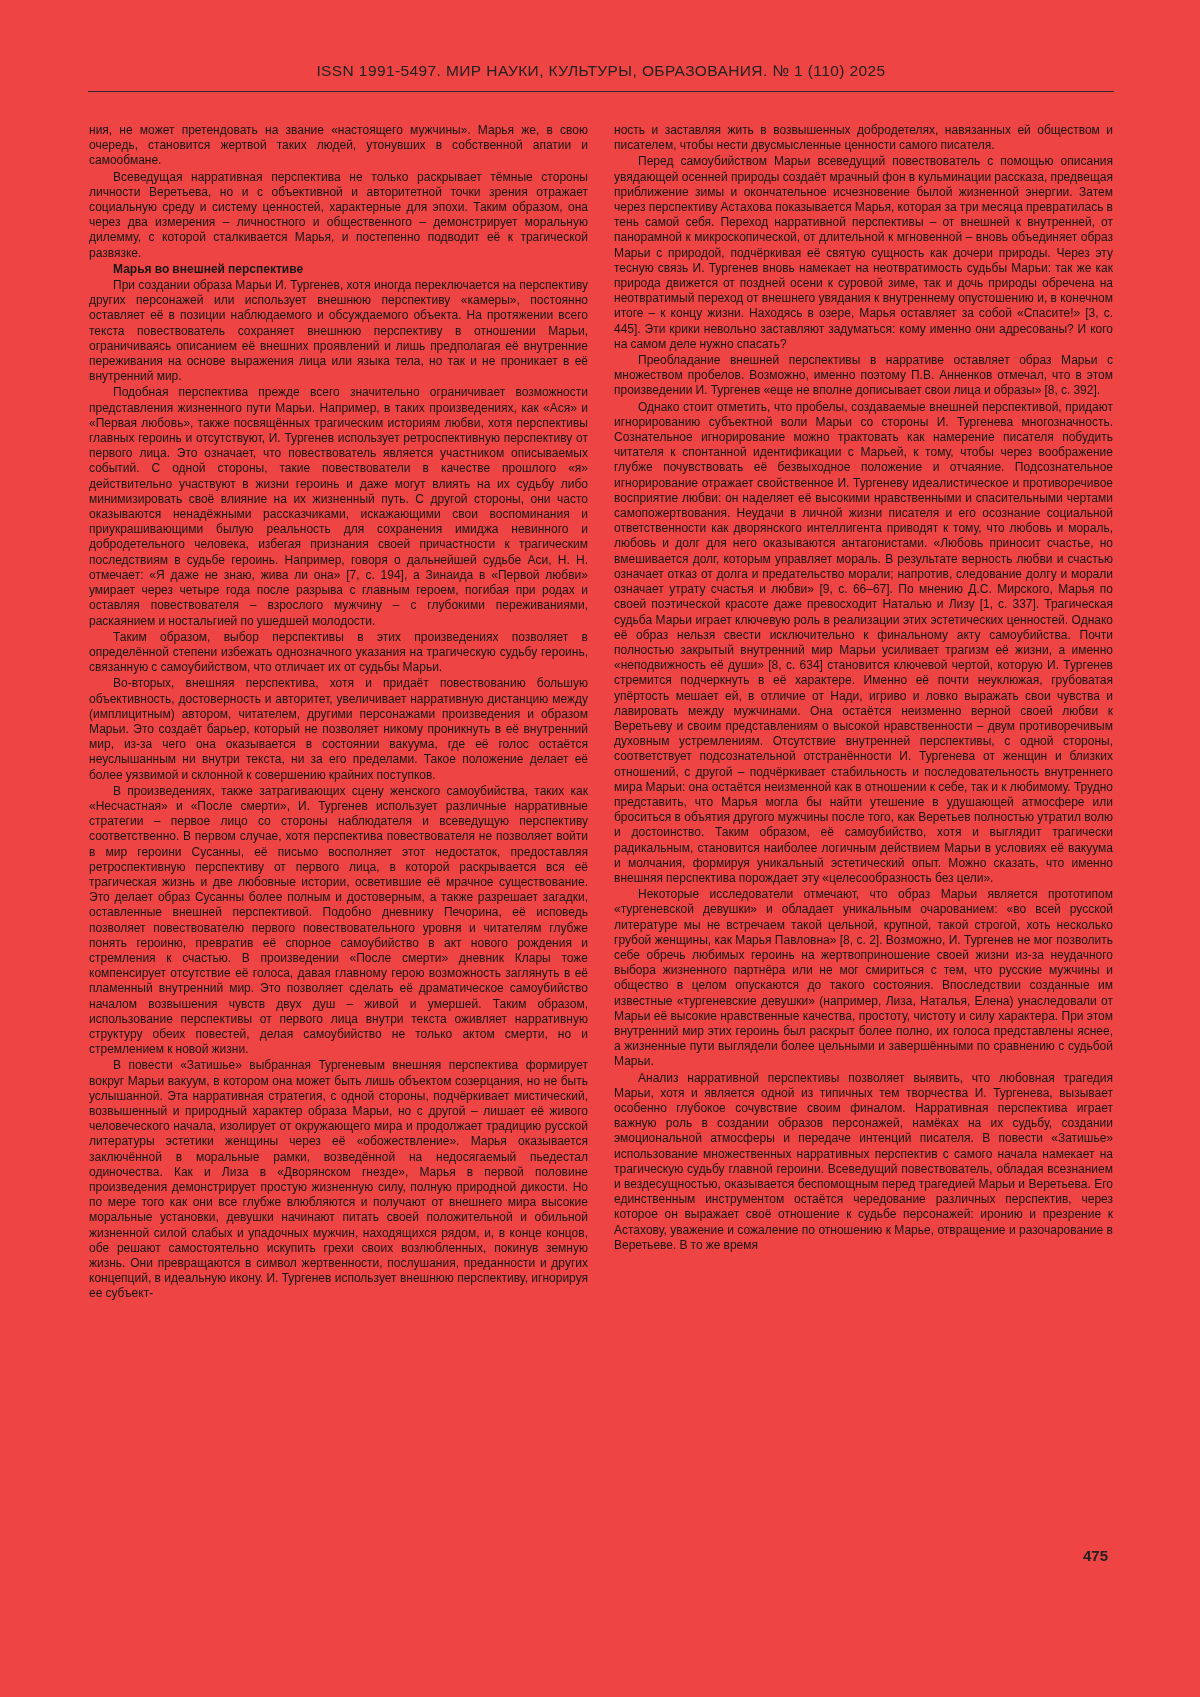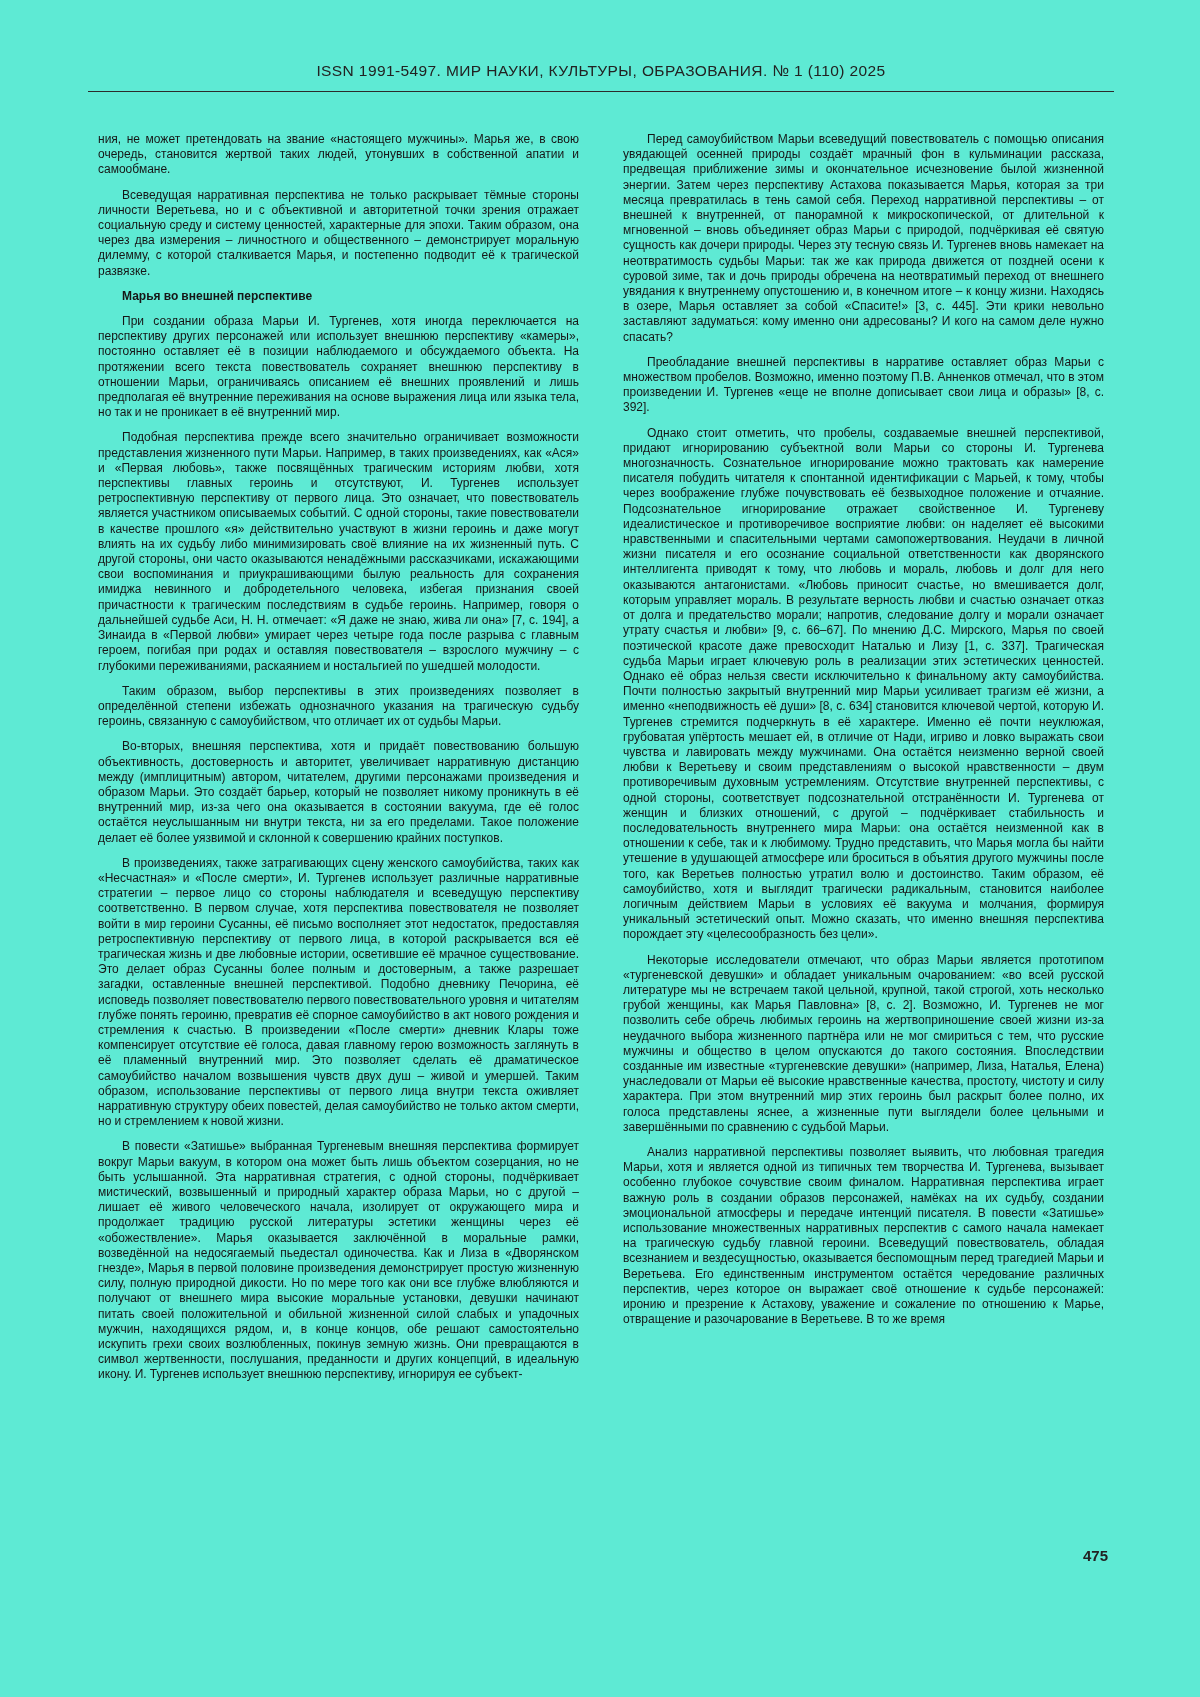--- a/index.html
+++ b/index.html
@@ -11,21 +11,21 @@
     width: 1200px;
     height: 1697px;
     position: relative;
     font-family: "Liberation Sans", sans-serif;
     color: #1b1b1b;
     overflow: hidden;
   }
   .page {
     position: absolute;
     inset: 0;
-    background: #5eead4;
+    background: #ef4444;
   }
   .running-head {
     position: absolute;
     top: 62px;
     left: 88px;
     right: 86px;
     text-align: center;
     font-size: 15.5px;
     letter-spacing: 0.4px;
     color: #222;
@@ -42,21 +42,21 @@
   }
   .col {
     flex: 1 1 0;
     text-align: justify;
     font-size: 12px;
     line-height: 15.2px;
     color: #161616;
     word-spacing: -0.2px;
   }
   .para {
-    margin: 10px;
+    margin: 1px;
     text-indent: 24px;
   }
   .para.noindent {
     text-indent: 0;
   }
   .para.bold {
     font-weight: bold;
   }
   .pagenum {
     position: absolute;
@@ -82,20 +82,21 @@
         <p class="para">Всеведущая нарративная перспектива не только раскрывает тёмные стороны личности Веретьева, но и с объективной и авторитетной точки зрения отражает социальную среду и систему ценностей, характерные для эпохи. Таким образом, она через два измерения – личностного и общественного – демонстрирует моральную дилемму, с которой сталкивается Марья, и постепенно подводит её к трагической развязке.</p>
         <p class="para bold">Марья во внешней перспективе</p>
         <p class="para">При создании образа Марьи И. Тургенев, хотя иногда переключается на перспективу других персонажей или использует внешнюю перспективу «камеры», постоянно оставляет её в позиции наблюдаемого и обсуждаемого объекта. На протяжении всего текста повествователь сохраняет внешнюю перспективу в отношении Марьи, ограничиваясь описанием её внешних проявлений и лишь предполагая её внутренние переживания на основе выражения лица или языка тела, но так и не проникает в её внутренний мир.</p>
         <p class="para">Подобная перспектива прежде всего значительно ограничивает возможности представления жизненного пути Марьи. Например, в таких произведениях, как «Ася» и «Первая любовь», также посвящённых трагическим историям любви, хотя перспективы главных героинь и отсутствуют, И. Тургенев использует ретроспективную перспективу от первого лица. Это означает, что повествователь является участником описываемых событий. С одной стороны, такие повествователи в качестве прошлого «я» действительно участвуют в жизни героинь и даже могут влиять на их судьбу либо минимизировать своё влияние на их жизненный путь. С другой стороны, они часто оказываются ненадёжными рассказчиками, искажающими свои воспоминания и приукрашивающими былую реальность для сохранения имиджа невинного и добродетельного человека, избегая признания своей причастности к трагическим последствиям в судьбе героинь. Например, говоря о дальнейшей судьбе Аси, Н. Н. отмечает: «Я даже не знаю, жива ли она» [7, с. 194], а Зинаида в «Первой любви» умирает через четыре года после разрыва с главным героем, погибая при родах и оставляя повествователя – взрослого мужчину – с глубокими переживаниями, раскаянием и ностальгией по ушедшей молодости.</p>
         <p class="para">Таким образом, выбор перспективы в этих произведениях позволяет в определённой степени избежать однозначного указания на трагическую судьбу героинь, связанную с самоубийством, что отличает их от судьбы Марьи.</p>
         <p class="para">Во-вторых, внешняя перспектива, хотя и придаёт повествованию большую объективность, достоверность и авторитет, увеличивает нарративную дистанцию между (имплицитным) автором, читателем, другими персонажами произведения и образом Марьи. Это создаёт барьер, который не позволяет никому проникнуть в её внутренний мир, из-за чего она оказывается в состоянии вакуума, где её голос остаётся неуслышанным ни внутри текста, ни за его пределами. Такое положение делает её более уязвимой и склонной к совершению крайних поступков.</p>
         <p class="para">В произведениях, также затрагивающих сцену женского самоубийства, таких как «Несчастная» и «После смерти», И. Тургенев использует различные нарративные стратегии – первое лицо со стороны наблюдателя и всеведущую перспективу соответственно. В первом случае, хотя перспектива повествователя не позволяет войти в мир героини Сусанны, её письмо восполняет этот недостаток, предоставляя ретроспективную перспективу от первого лица, в которой раскрывается вся её трагическая жизнь и две любовные истории, осветившие её мрачное существование. Это делает образ Сусанны более полным и достоверным, а также разрешает загадки, оставленные внешней перспективой. Подобно дневнику Печорина, её исповедь позволяет повествователю первого повествовательного уровня и читателям глубже понять героиню, превратив её спорное самоубийство в акт нового рождения и стремления к счастью. В произведении «После смерти» дневник Клары тоже компенсирует отсутствие её голоса, давая главному герою возможность заглянуть в её пламенный внутренний мир. Это позволяет сделать её драматическое самоубийство началом возвышения чувств двух душ – живой и умершей. Таким образом, использование перспективы от первого лица внутри текста оживляет нарративную структуру обеих повестей, делая самоубийство не только актом смерти, но и стремлением к новой жизни.</p>
         <p class="para">В повести «Затишье» выбранная Тургеневым внешняя перспектива формирует вокруг Марьи вакуум, в котором она может быть лишь объектом созерцания, но не быть услышанной. Эта нарративная стратегия, с одной стороны, подчёркивает мистический, возвышенный и природный характер образа Марьи, но с другой – лишает её живого человеческого начала, изолирует от окружающего мира и продолжает традицию русской литературы эстетики женщины через её «обожествление». Марья оказывается заключённой в моральные рамки, возведённой на недосягаемый пьедестал одиночества. Как и Лиза в «Дворянском гнезде», Марья в первой половине произведения демонстрирует простую жизненную силу, полную природной дикости. Но по мере того как они все глубже влюбляются и получают от внешнего мира высокие моральные установки, девушки начинают питать своей положительной и обильной жизненной силой слабых и упадочных мужчин, находящихся рядом, и, в конце концов, обе решают самостоятельно искупить грехи своих возлюбленных, покинув земную жизнь. Они превращаются в символ жертвенности, послушания, преданности и других концепций, в идеальную икону. И. Тургенев использует внешнюю перспективу, игнорируя ее субъект-</p>
       </div>
     <div class="col" id="col-right">
+        <p class="para noindent">ность и заставляя жить в возвышенных добродетелях, навязанных ей обществом и писателем, чтобы нести двусмысленные ценности самого писателя.</p>
         <p class="para">Перед самоубийством Марьи всеведущий повествователь с помощью описания увядающей осенней природы создаёт мрачный фон в кульминации рассказа, предвещая приближение зимы и окончательное исчезновение былой жизненной энергии. Затем через перспективу Астахова показывается Марья, которая за три месяца превратилась в тень самой себя. Переход нарративной перспективы – от внешней к внутренней, от панорамной к микроскопической, от длительной к мгновенной – вновь объединяет образ Марьи с природой, подчёркивая её святую сущность как дочери природы. Через эту тесную связь И. Тургенев вновь намекает на неотвратимость судьбы Марьи: так же как природа движется от поздней осени к суровой зиме, так и дочь природы обречена на неотвратимый переход от внешнего увядания к внутреннему опустошению и, в конечном итоге – к концу жизни. Находясь в озере, Марья оставляет за собой «Спасите!» [3, с. 445]. Эти крики невольно заставляют задуматься: кому именно они адресованы? И кого на самом деле нужно спасать?</p>
         <p class="para">Преобладание внешней перспективы в нарративе оставляет образ Марьи с множеством пробелов. Возможно, именно поэтому П.В. Анненков отмечал, что в этом произведении И. Тургенев «еще не вполне дописывает свои лица и образы» [8, с. 392].</p>
         <p class="para">Однако стоит отметить, что пробелы, создаваемые внешней перспективой, придают игнорированию субъектной воли Марьи со стороны И. Тургенева многозначность. Сознательное игнорирование можно трактовать как намерение писателя побудить читателя к спонтанной идентификации с Марьей, к тому, чтобы через воображение глубже почувствовать её безвыходное положение и отчаяние. Подсознательное игнорирование отражает свойственное И. Тургеневу идеалистическое и противоречивое восприятие любви: он наделяет её высокими нравственными и спасительными чертами самопожертвования. Неудачи в личной жизни писателя и его осознание социальной ответственности как дворянского интеллигента приводят к тому, что любовь и мораль, любовь и долг для него оказываются антагонистами. «Любовь приносит счастье, но вмешивается долг, которым управляет мораль. В результате верность любви и счастью означает отказ от долга и предательство морали; напротив, следование долгу и морали означает утрату счастья и любви» [9, с. 66–67]. По мнению Д.С. Мирского, Марья по своей поэтической красоте даже превосходит Наталью и Лизу [1, с. 337]. Трагическая судьба Марьи играет ключевую роль в реализации этих эстетических ценностей. Однако её образ нельзя свести исключительно к финальному акту самоубийства. Почти полностью закрытый внутренний мир Марьи усиливает трагизм её жизни, а именно «неподвижность её души» [8, с. 634] становится ключевой чертой, которую И. Тургенев стремится подчеркнуть в её характере. Именно её почти неуклюжая, грубоватая упёртость мешает ей, в отличие от Нади, игриво и ловко выражать свои чувства и лавировать между мужчинами. Она остаётся неизменно верной своей любви к Веретьеву и своим представлениям о высокой нравственности – двум противоречивым духовным устремлениям. Отсутствие внутренней перспективы, с одной стороны, соответствует подсознательной отстранённости И. Тургенева от женщин и близких отношений, с другой – подчёркивает стабильность и последовательность внутреннего мира Марьи: она остаётся неизменной как в отношении к себе, так и к любимому. Трудно представить, что Марья могла бы найти утешение в удушающей атмосфере или броситься в объятия другого мужчины после того, как Веретьев полностью утратил волю и достоинство. Таким образом, её самоубийство, хотя и выглядит трагически радикальным, становится наиболее логичным действием Марьи в условиях её вакуума и молчания, формируя уникальный эстетический опыт. Можно сказать, что именно внешняя перспектива порождает эту «целесообразность без цели».</p>
         <p class="para">Некоторые исследователи отмечают, что образ Марьи является прототипом «тургеневской девушки» и обладает уникальным очарованием: «во всей русской литературе мы не встречаем такой цельной, крупной, такой строгой, хоть несколько грубой женщины, как Марья Павловна» [8, с. 2]. Возможно, И. Тургенев не мог позволить себе обречь любимых героинь на жертвоприношение своей жизни из-за неудачного выбора жизненного партнёра или не мог смириться с тем, что русские мужчины и общество в целом опускаются до такого состояния. Впоследствии созданные им известные «тургеневские девушки» (например, Лиза, Наталья, Елена) унаследовали от Марьи её высокие нравственные качества, простоту, чистоту и силу характера. При этом внутренний мир этих героинь был раскрыт более полно, их голоса представлены яснее, а жизненные пути выглядели более цельными и завершёнными по сравнению с судьбой Марьи.</p>
         <p class="para">Анализ нарративной перспективы позволяет выявить, что любовная трагедия Марьи, хотя и является одной из типичных тем творчества И. Тургенева, вызывает особенно глубокое сочувствие своим финалом. Нарративная перспектива играет важную роль в создании образов персонажей, намёках на их судьбу, создании эмоциональной атмосферы и передаче интенций писателя. В повести «Затишье» использование множественных нарративных перспектив с самого начала намекает на трагическую судьбу главной героини. Всеведущий повествователь, обладая всезнанием и вездесущностью, оказывается беспомощным перед трагедией Марьи и Веретьева. Его единственным инструментом остаётся чередование различных перспектив, через которое он выражает своё отношение к судьбе персонажей: иронию и презрение к Астахову, уважение и сожаление по отношению к Марье, отвращение и разочарование в Веретьеве. В то же время</p>
       </div>
   </div>
 
   <div class="pagenum">475</div>
 

